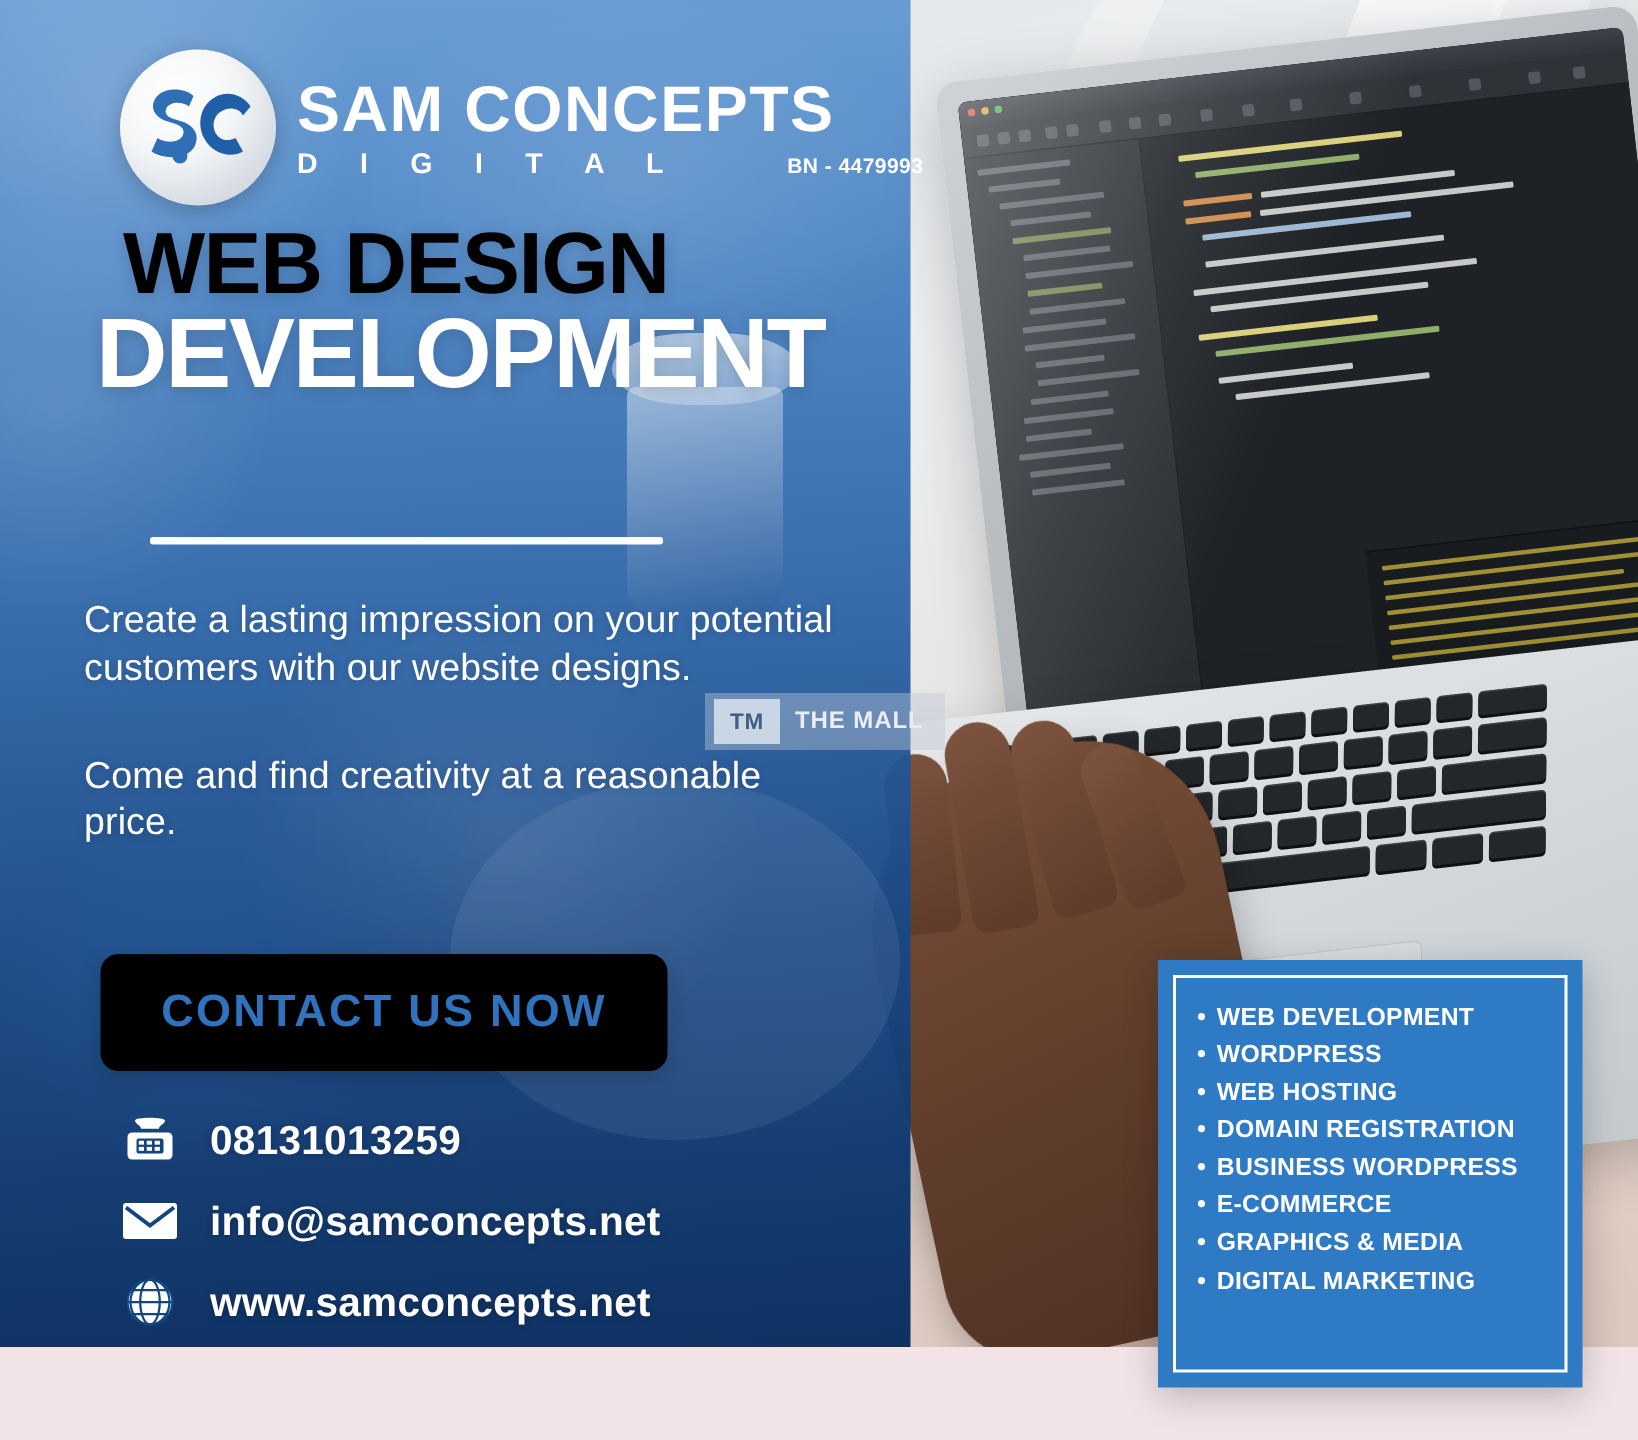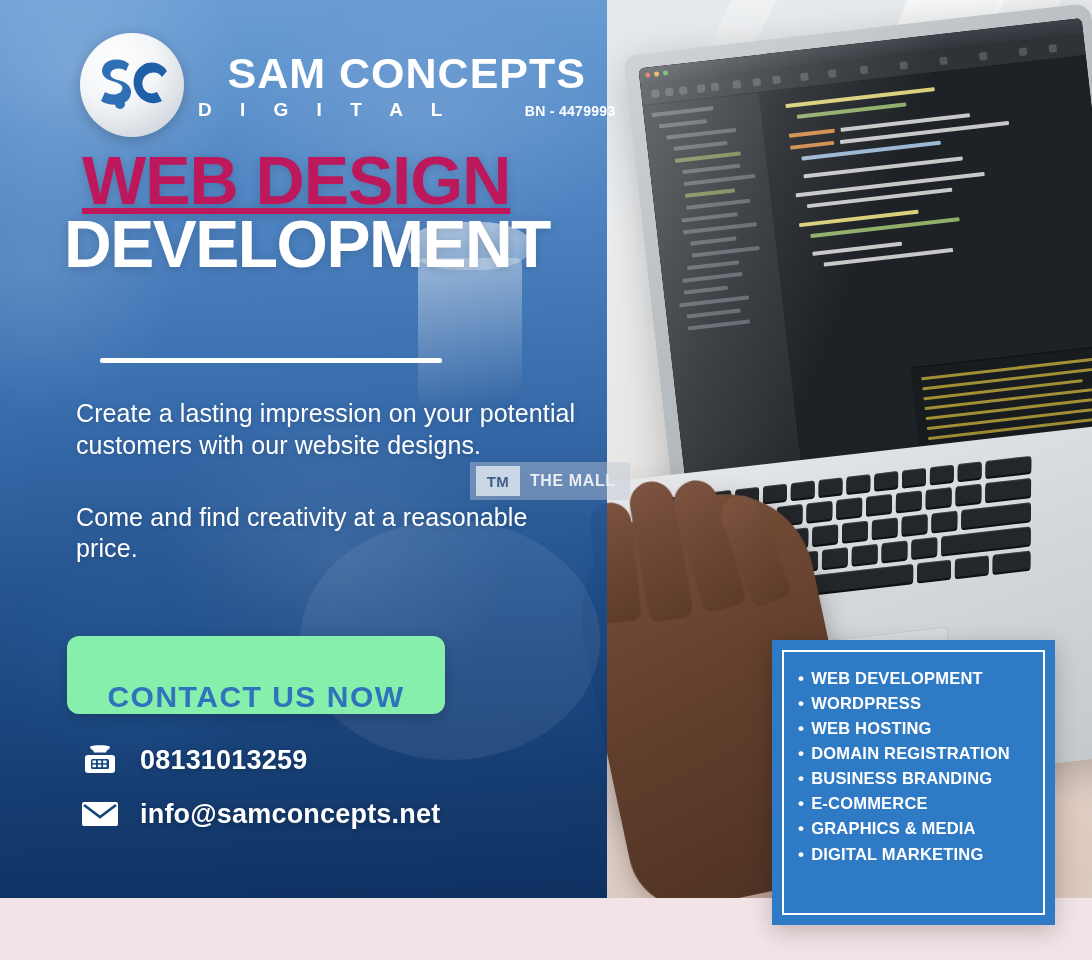--- a/index.html
+++ b/index.html
@@ -107,57 +107,57 @@
   .cup-body { position:absolute; left:418px; top:258px; width:104px; height:150px;
     background:linear-gradient(170deg,rgba(236,242,248,.50),rgba(46,96,160,.55));
     border-radius:6px 6px 16px 16px; }
   .cup-lid { position:absolute; left:408px; top:222px; width:124px; height:48px;
     background:linear-gradient(170deg,rgba(244,248,252,.62),rgba(196,214,232,.45));
     border-radius:50%/60%; }
   
   .ghost { position:absolute; border-radius:50%; background:rgba(255,255,255,.07); }
 
   
-  .logo-wrap { position:absolute; left:80px; top:33px; display:flex; align-items:center; gap:14px;text-align:center; }
+  .logo-wrap { position:absolute; left:80px; top:33px; display:flex; align-items:center; gap:14px; }
   .logo-mark { width:104px; height:104px; border-radius:50%; position:relative;
     background:radial-gradient(circle at 34% 28%, #ffffff 0%, #f3f5f7 42%, #d9dee4 72%, #c3cad2 100%);
     box-shadow:0 3px 14px rgba(0,0,0,.22); display:flex; align-items:center; justify-content:center; }
   .logo-lockup { display:flex; flex-direction:column; }
   .logo-name { color:#fff; font-size:43px; font-weight:bold; letter-spacing:1px; line-height:1; }
   .logo-sub { display:flex; align-items:baseline; gap:26px; margin-top:5px; }
   .logo-digital { color:#fff; font-size:19px; font-weight:bold; letter-spacing:11.5px; line-height:1; }
   .logo-bn { color:#fff; font-size:14px; font-weight:bold; letter-spacing:.3px; line-height:1;padding-left:45px; }
 
   
   .headline { position:absolute; left:82px; top:148px; width:470px; }
-  .h-line1 { color:#be185d; font-size:68px; font-weight:bold; letter-spacing:-1px; line-height:.96;
-    text-shadow:0 2px 10px rgba(0,0,0,.16);text-decoration:underline; }
+  .h-line1 { color:#000000; font-size:58px; font-weight:bold; letter-spacing:-1px; line-height:.96;
+    text-shadow:0 2px 10px rgba(0,0,0,.16); }
   .h-and { color:#fff; font-size:36px; font-weight:300; letter-spacing:1px; line-height:1.55;
     text-align:center; width:430px; }
   .h-line2 { color:#fff; font-size:66px; font-weight:bold; letter-spacing:-1.5px; line-height:.96;
     margin-left:-18px; text-shadow:0 2px 10px rgba(0,0,0,.16); }
   .rule { position:absolute; left:100px; top:358px; width:342px; height:5px; background:#fff; border-radius:2px; }
 
   
-  .copy { position:absolute; left:76px; top:398px; width:510px; }
+  .copy { position:absolute; left:56px; top:398px; width:510px; }
   .copy p { color:#fff; font-size:25px; font-weight:300; line-height:1.27; letter-spacing:.1px;
     text-shadow:0 1px 6px rgba(0,0,0,.18); }
   .copy p + p { margin-top:40px; }
 
   
   .watermark { position:absolute; left:470px; top:462px; display:flex; align-items:center;
     height:38px; background:rgba(190,200,214,.42); }
   .wm-badge { width:44px; height:30px; margin:0 6px; background:rgba(238,242,246,.72);
     display:flex; align-items:center; justify-content:center;
     color:#3f5d86; font-size:15px; font-weight:bold; letter-spacing:.5px; }
   .wm-text { color:#eaeef4; font-size:16px; font-weight:bold; letter-spacing:.6px; padding:0 14px 0 4px; }
 
   
   .cta { position:absolute; left:67px; top:636px; width:378px; height:78px;
-    background:#86efac; border-radius:12px; display:flex; align-items:flex-end; justify-content:center;
+    background:#000000; border-radius:12px; display:flex; align-items:center; justify-content:center;
     box-shadow:0 4px 14px rgba(0,0,0,.18); cursor:pointer; }
   .cta span { color:#2f72bd; font-size:30px; font-weight:bold; letter-spacing:1.5px; }
 
   
   .contacts { position:absolute; left:78px; top:740px; display:flex; flex-direction:column; gap:14px; }
   .c-row { display:flex; align-items:center; gap:18px; }
   .c-icon { width:44px; height:40px; display:flex; align-items:center; justify-content:center; flex:none; }
   .c-text { color:#fff; font-size:27px; font-weight:bold; letter-spacing:.2px;
     text-shadow:0 1px 5px rgba(0,0,0,.25); }
 
@@ -402,20 +402,36 @@
       <div class="c-row">
         <span class="c-icon">
           <svg width="38" height="28" viewBox="0 0 38 28" aria-hidden="true">
             <rect x="1" y="2" width="36" height="24" rx="2" fill="#fff"></rect>
             <path d="M3 5 L19 17 L35 5" fill="none" stroke="#11467e" stroke-width="2.6"></path>
           </svg>
         </span>
         <span class="c-text">info@samconcepts.net</span>
       </div>
 
+      <div class="c-row">
+        <span class="c-icon">
+          <svg width="36" height="36" viewBox="0 0 36 36" aria-hidden="true">
+            <circle cx="18" cy="18" r="15" fill="#fff"></circle>
+            <g stroke="#11467e" stroke-width="1.5" fill="none">
+              <circle cx="18" cy="18" r="15"></circle>
+              <ellipse cx="18" cy="18" rx="6.5" ry="15"></ellipse>
+              <ellipse cx="18" cy="18" rx="13" ry="15"></ellipse>
+              <line x1="3" y1="18" x2="33" y2="18"></line>
+              <path d="M5.2 10 H30.8"></path>
+              <path d="M5.2 26 H30.8"></path>
+            </g>
+          </svg>
+        </span>
+        <span class="c-text">www.samconcepts.net</span>
+      </div>
     </div>
 
   </div>
 
   <div class="services">
     <div class="services-inner">
       <div class="svc">
         <span class="bullet">•</span>
         <span>WEB  DEVELOPMENT</span>
       </div>
@@ -426,21 +442,21 @@
       <div class="svc">
         <span class="bullet">•</span>
         <span>WEB  HOSTING</span>
       </div>
       <div class="svc">
         <span class="bullet">•</span>
         <span>DOMAIN REGISTRATION</span>
       </div>
       <div class="svc">
         <span class="bullet">•</span>
-        <span>BUSINESS BRANDING</span>
+        <span>BUSINESS WORDPRESS</span>
       </div>
       <div class="svc">
         <span class="bullet">•</span>
         <span>E-COMMERCE</span>
       </div>
       <div class="svc">
         <span class="bullet">•</span>
         <span>GRAPHICS &amp; MEDIA</span>
       </div>
       <div class="svc">

